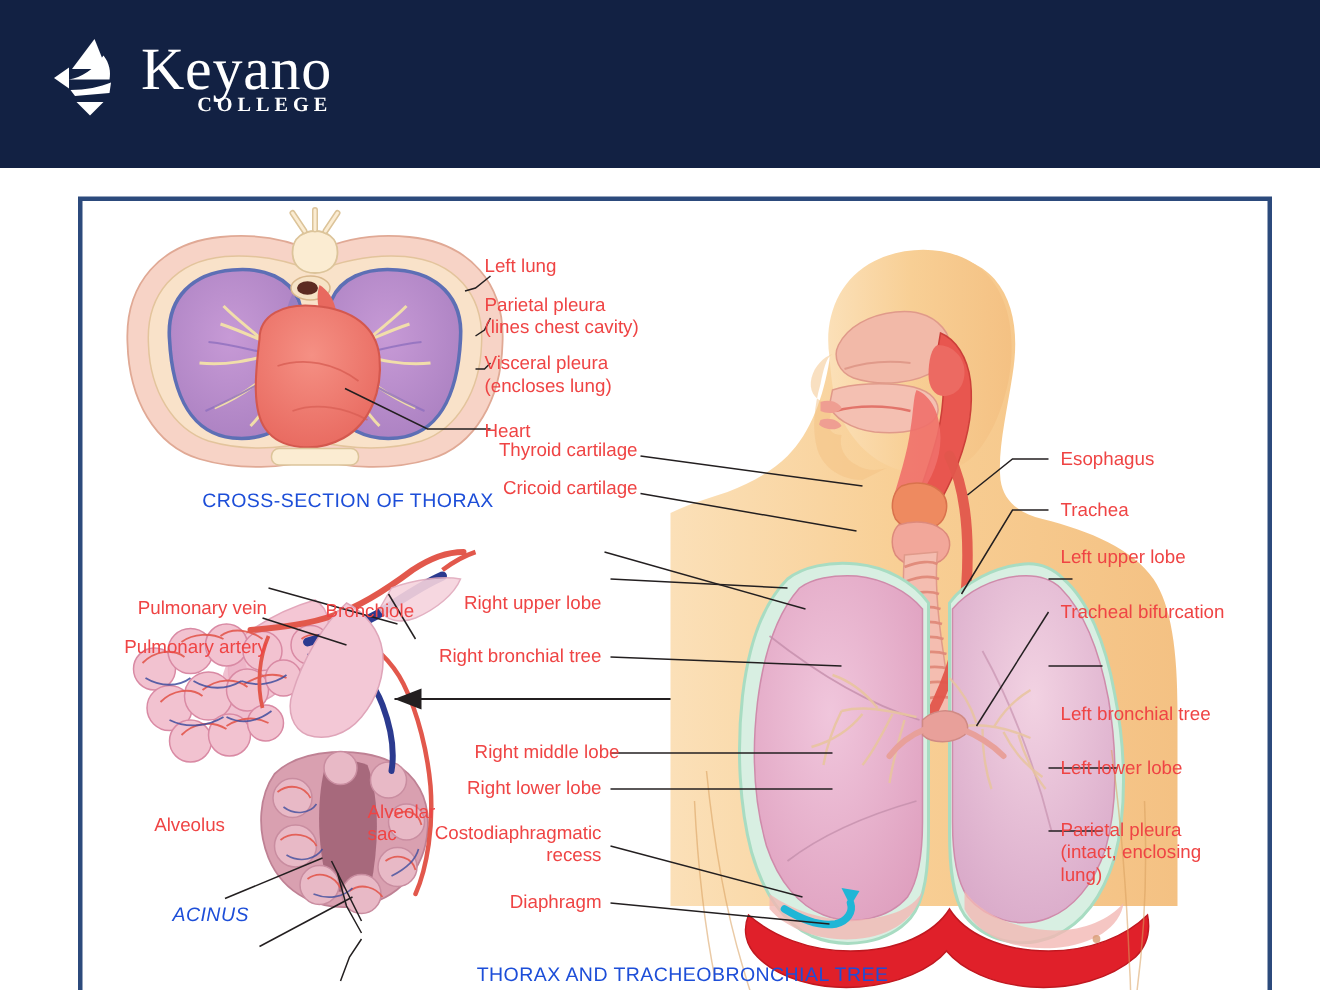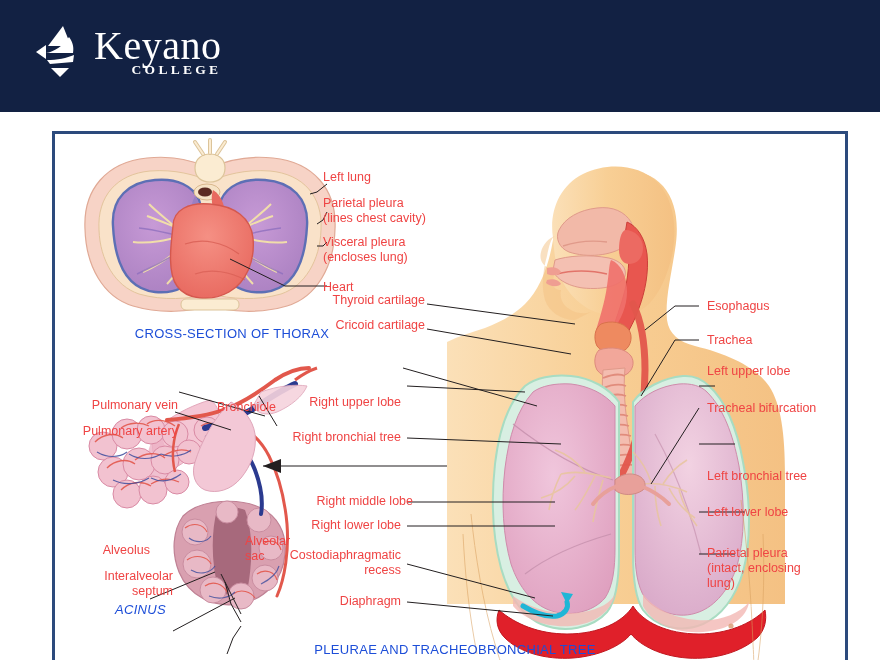--- a/index.html
+++ b/index.html
@@ -424,22 +424,20 @@
 (lines chest cavity)</div>
   <div class="lbl l" style="left:268px; top:101px;">Visceral pleura
 (encloses lung)</div>
   <div class="lbl l" style="left:268px; top:146px;">Heart</div>
   <div class="cap c" style="left:52px; top:192px; width:250px; text-align:center;">CROSS-SECTION OF THORAX</div>
 
   <div class="lbl r" style="left:8px; top:264px; width:115px;">Pulmonary vein</div>
   <div class="lbl r" style="left:0px; top:290px; width:123px;">Pulmonary artery</div>
   <div class="lbl l" style="left:162px; top:266px;">Bronchiole</div>
   <div class="lbl r" style="left:10px; top:409px; width:85px;">Alveolus</div>
-  <div class="lbl r" style="left:0px; top:435px; width:118px;">Interalveolar
-septum</div>
   <div class="lbl l" style="left:190px; top:400px;">Alveolar
 sac</div>
   <div class="cap c" style="left:60px; top:468px; width:140px; text-align:left;font-style:italic;">ACINUS</div>
 
   <div class="lbl r" style="left:230px; top:159px; width:140px;">Thyroid cartilage</div>
   <div class="lbl r" style="left:230px; top:184px; width:140px;">Cricoid cartilage</div>
   <div class="lbl r" style="left:222px; top:261px; width:124px;">Right upper lobe</div>
   <div class="lbl r" style="left:210px; top:296px; width:136px;">Right bronchial tree</div>
   <div class="lbl r" style="left:234px; top:360px; width:124px;">Right middle lobe</div>
   <div class="lbl r" style="left:222px; top:384px; width:124px;">Right lower lobe</div>
@@ -450,15 +448,15 @@
   <div class="lbl l" style="left:652px; top:165px;">Esophagus</div>
   <div class="lbl l" style="left:652px; top:199px;">Trachea</div>
   <div class="lbl l" style="left:652px; top:230px;text-align:right;">Left upper lobe</div>
   <div class="lbl l" style="left:652px; top:267px;">Tracheal bifurcation</div>
   <div class="lbl l" style="left:652px; top:303px;margin-top:32px;">Left bronchial tree</div>
   <div class="lbl l" style="left:652px; top:371px;">Left lower lobe</div>
   <div class="lbl l" style="left:652px; top:412px;">Parietal pleura
 (intact, enclosing
 lung)</div>
 
-  <div class="cap c" style="left:190px; top:508px; width:420px; text-align:center;">PLEURAE AND TRACHEOBRONCHIAL TREE</div>
+  <div class="cap c" style="left:190px; top:508px; width:420px; text-align:center;">THORAX AND TRACHEOBRONCHIAL TREE</div>
 
 </div>
 
 </body></html>

